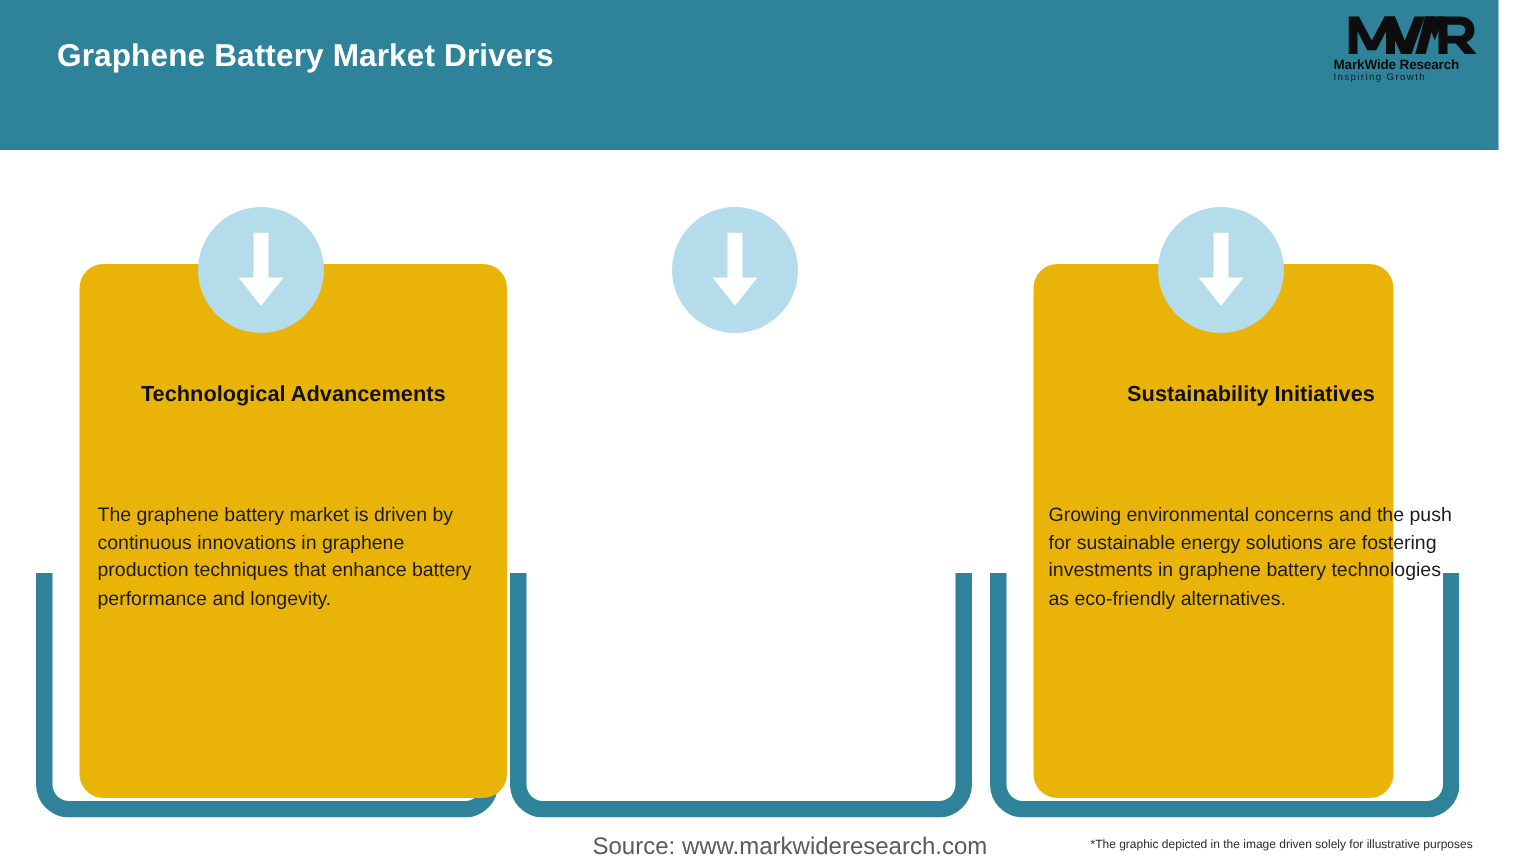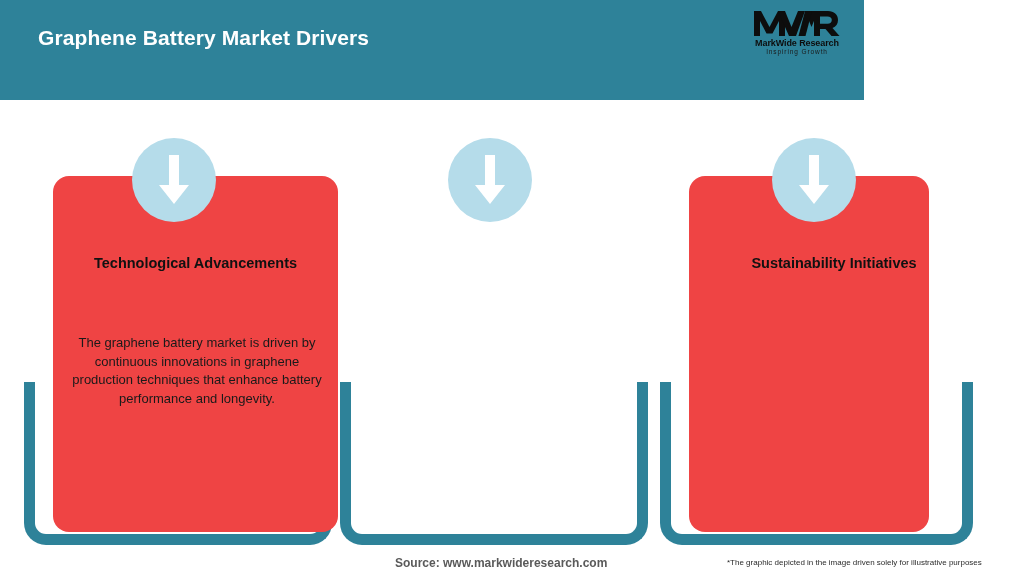--- a/index.html
+++ b/index.html
@@ -13,43 +13,43 @@
     font-family: "Liberation Sans", sans-serif;
     overflow: hidden;
     position: relative;
   }
 
   
   .header {
     position: absolute;
     left: 0;
     top: 0;
-    width: 864px;
+    width: 999px;
     height: 100px;
     background: #2E8299;
   }
   .header-title {
     position: absolute;
     left: 38px;
     top: 26px;
     font-size: 21px;
     font-weight: bold;
     color: #ffffff;
     letter-spacing: 0.1px;
     white-space: nowrap;
   }
 
   
   .logo {
     position: absolute;
-    right: 14px;
+    right: 4px;
     top: 10px;
     width: 106px;
     height: 52px;
-    text-align: center;
+    text-align: left;
   }
   .logo-mark {
     display: block;
     margin: 0 auto;
   }
   .logo-name {
     display: block;
     font-size: 9px;
     font-weight: bold;
     color: #0d0d0d;
@@ -101,21 +101,21 @@
     box-sizing: border-box;
   }
 
   
   .card {
     position: absolute;
     left: 29px;
     top: 76px;
     width: 285px;
     height: 356px;
-    background: #ef4444;
+    background: #eab308;
     border-radius: 16px;
     box-sizing: border-box;
   }
   .card-wrap.c2 .card { width: 240px; }
   .card-wrap.c2 .bracket { width: 313px; }
 
   
   .badge {
     position: absolute;
     top: 38px;
@@ -146,32 +146,32 @@
   .card-wrap.c2 .card-title { width: 262px; }
 
   .card-body {
     position: absolute;
     left: 12px;
     top: 158px;
     width: 264px;
     font-size: 13px;
     color: #1a1a1a;
     line-height: 18.5px;
-    text-align: center;
+    text-align: left;
   }
   .card-wrap.c1 .card-body { width: 252px; left: 12px; }
   .card-wrap.c2 .card-body { width: 270px; left: 10px; }
 
   
   .footer-source {
     position: absolute;
     left: 395px;
     top: 556px;
-    font-size: 12px;
-    font-weight: bold;
+    font-size: 16px;
+    font-weight: normal;
     color: #5a5a5a;
     white-space: nowrap;
   }
   .footer-note {
     position: absolute;
     left: 727px;
     top: 558px;
     font-size: 8px;
     color: #2b2b2b;
     white-space: nowrap;
@@ -222,20 +222,21 @@
       <svg width="32" height="50" viewBox="0 0 32 50" aria-hidden="true">
         <polygon fill="#ffffff" points="11,0 21,0 21,30 31,30 16,49 1,30 11,30"></polygon>
       </svg>
     </div>
   </div>
 
   <div class="card-wrap c2">
     <div class="bracket"></div>
     <div class="card">
       <div class="card-title">Sustainability Initiatives</div>
+      <div class="card-body">Growing environmental concerns and the push for sustainable energy solutions are fostering investments in graphene battery technologies as eco-friendly alternatives.</div>
     </div>
     <div class="badge">
       <svg width="32" height="50" viewBox="0 0 32 50" aria-hidden="true">
         <polygon fill="#ffffff" points="11,0 21,0 21,30 31,30 16,49 1,30 11,30"></polygon>
       </svg>
     </div>
   </div>
 
 </div>
 

